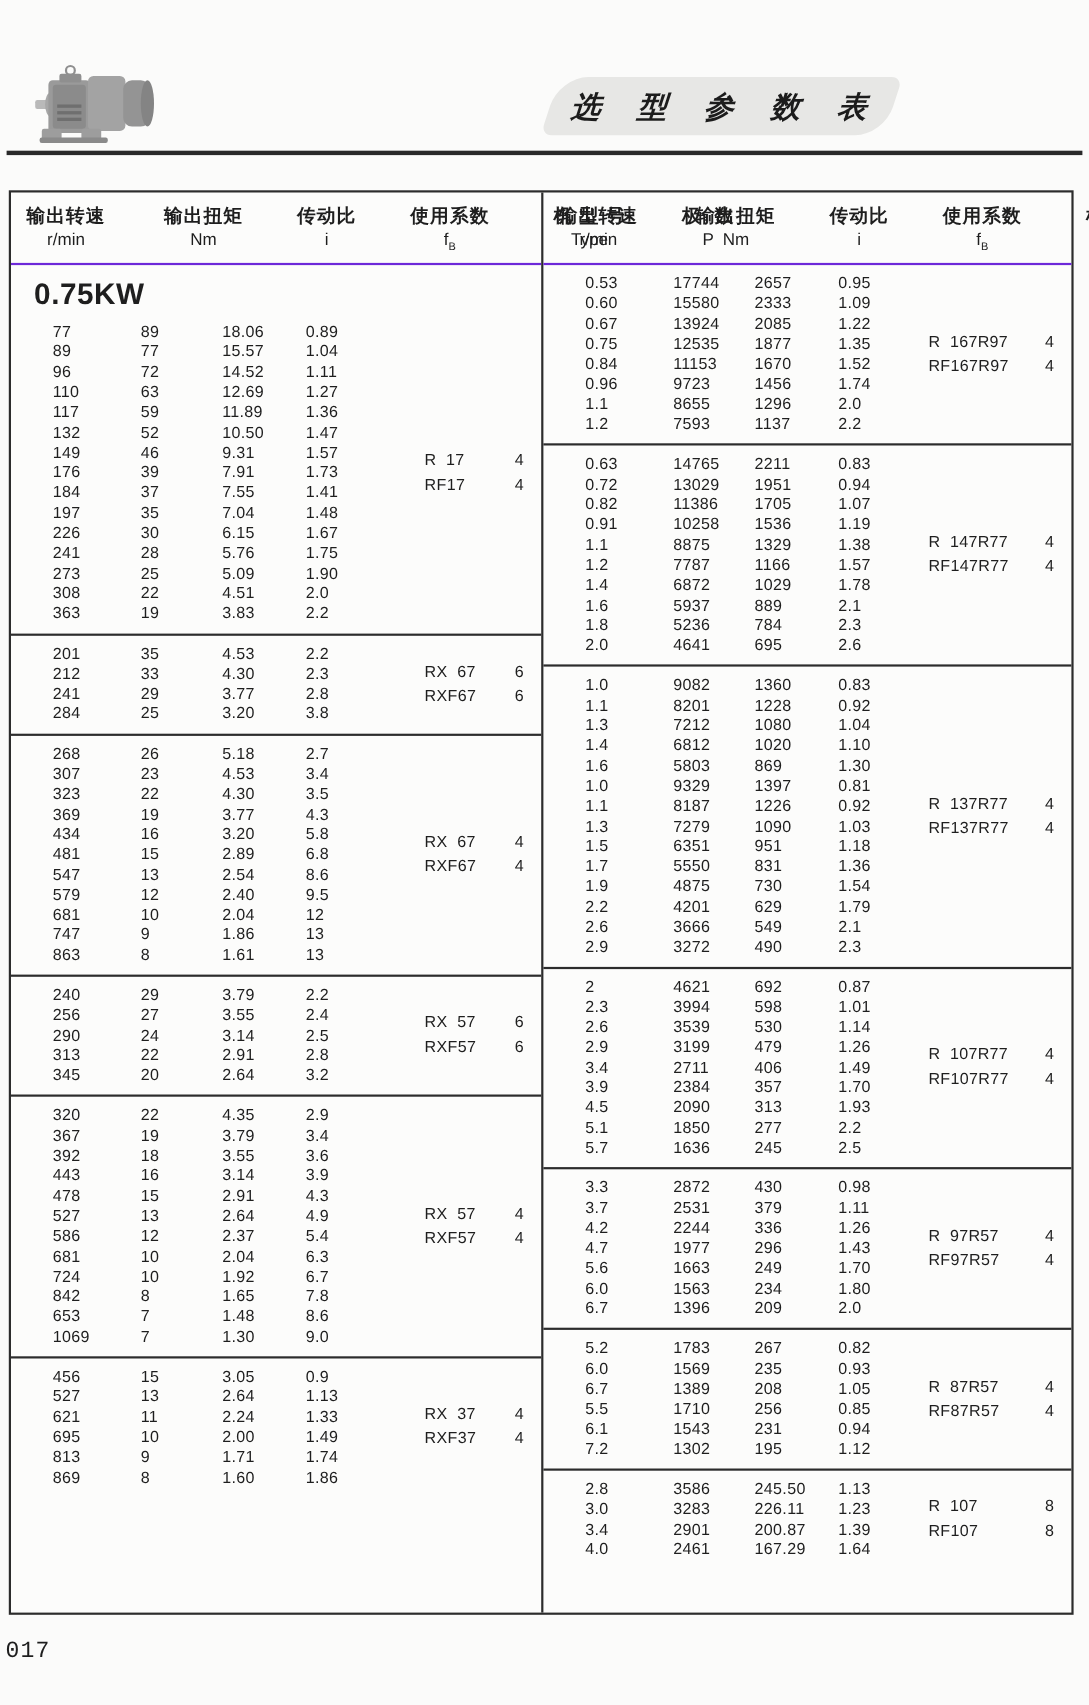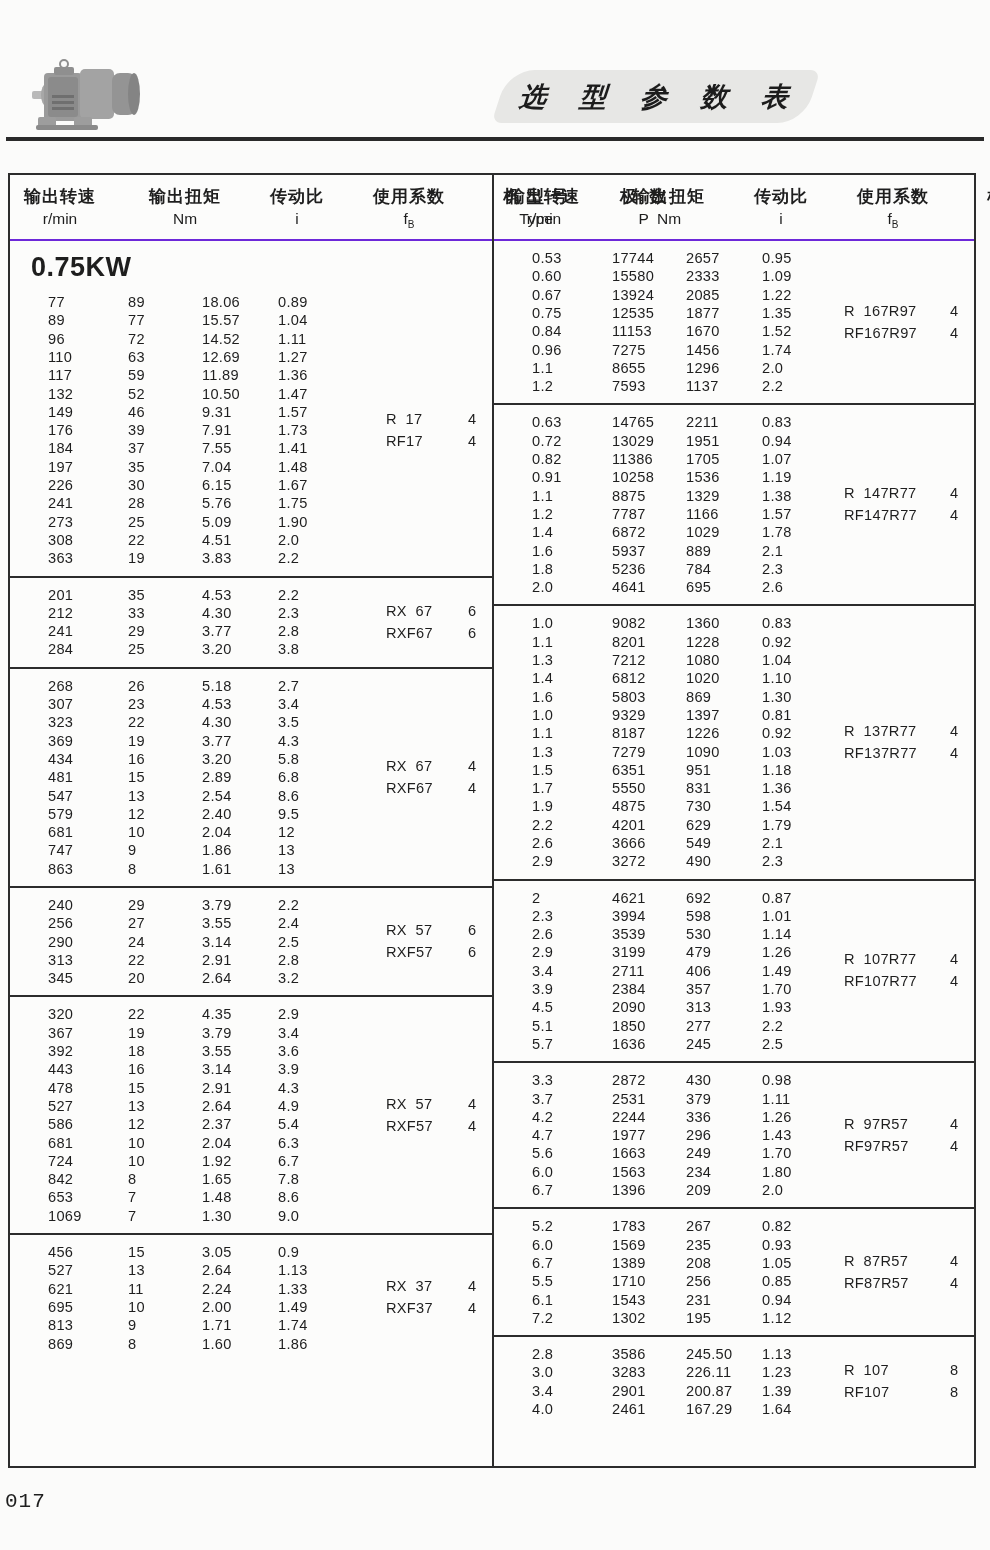--- a/index.html
+++ b/index.html
@@ -599,21 +599,21 @@
                   <span class="cell">1.35</span>
                 </div>
                 <div class="data-row">
                   <span class="cell">0.84</span>
                   <span class="cell">11153</span>
                   <span class="cell">1670</span>
                   <span class="cell">1.52</span>
                 </div>
                 <div class="data-row">
                   <span class="cell">0.96</span>
-                  <span class="cell">7275</span>
+                  <span class="cell">9723</span>
                   <span class="cell">1456</span>
                   <span class="cell">1.74</span>
                 </div>
                 <div class="data-row">
                   <span class="cell">1.1</span>
                   <span class="cell">8655</span>
                   <span class="cell">1296</span>
                   <span class="cell">2.0</span>
                 </div>
                 <div class="data-row">

